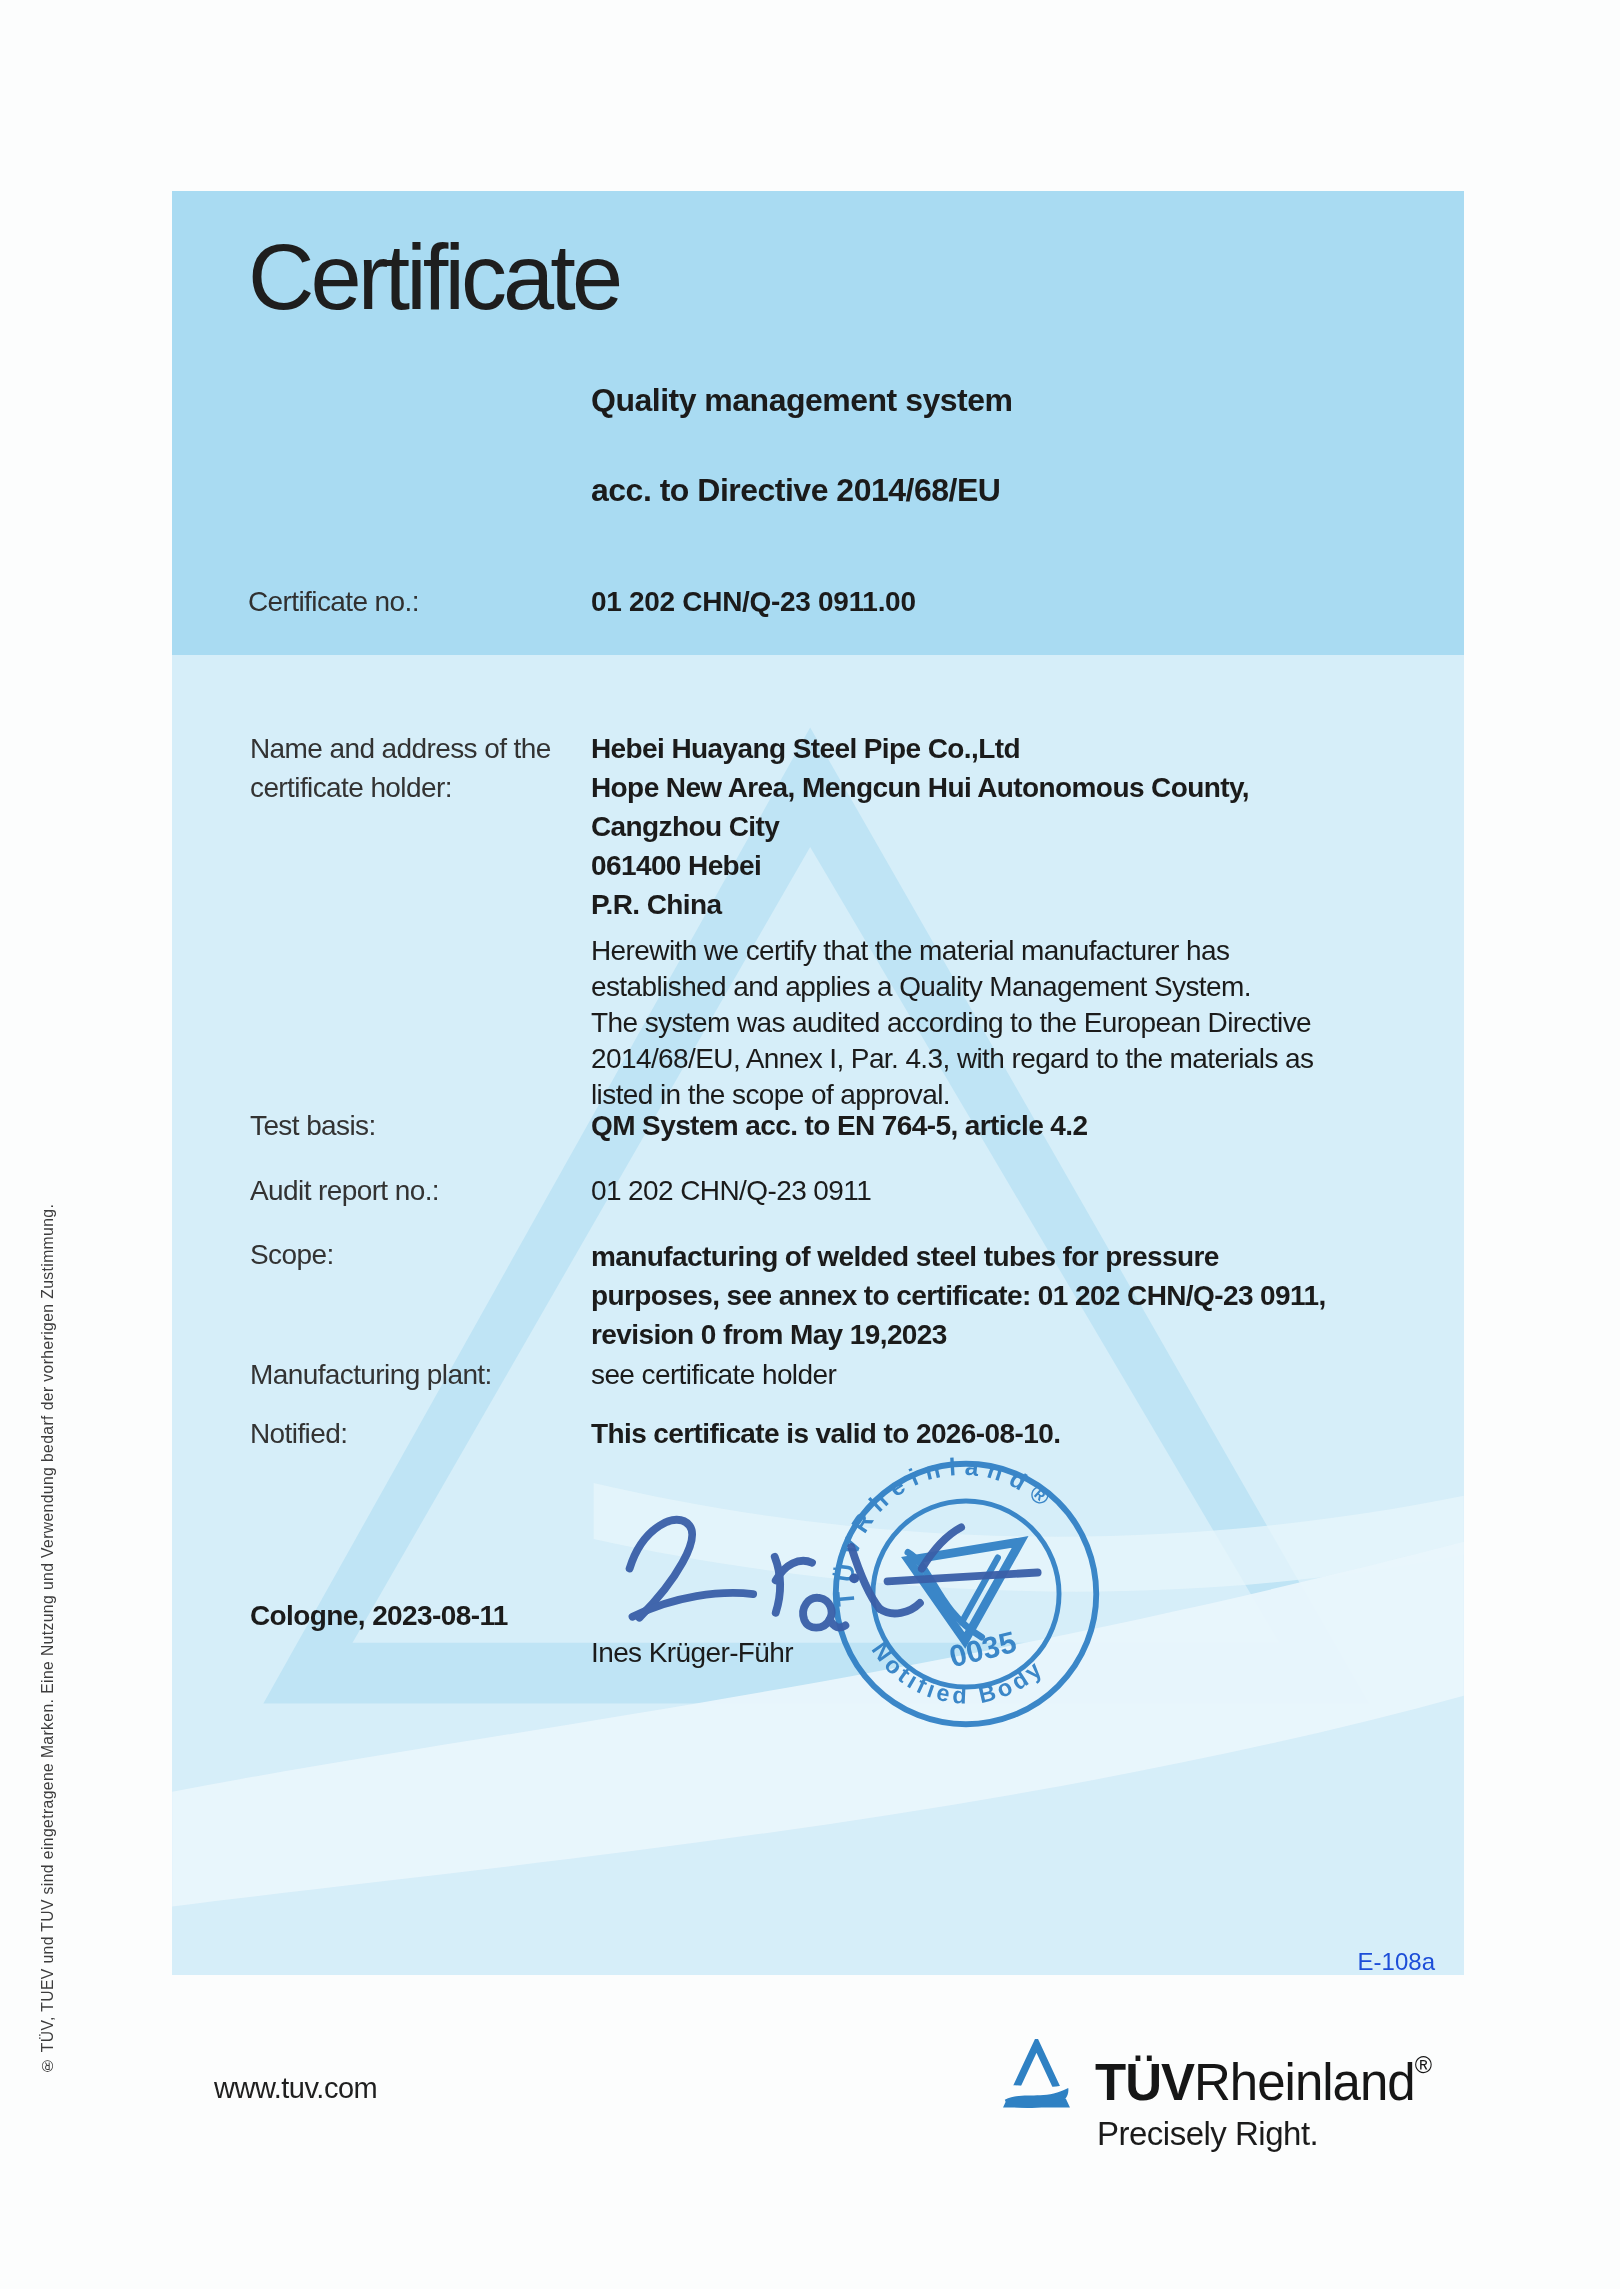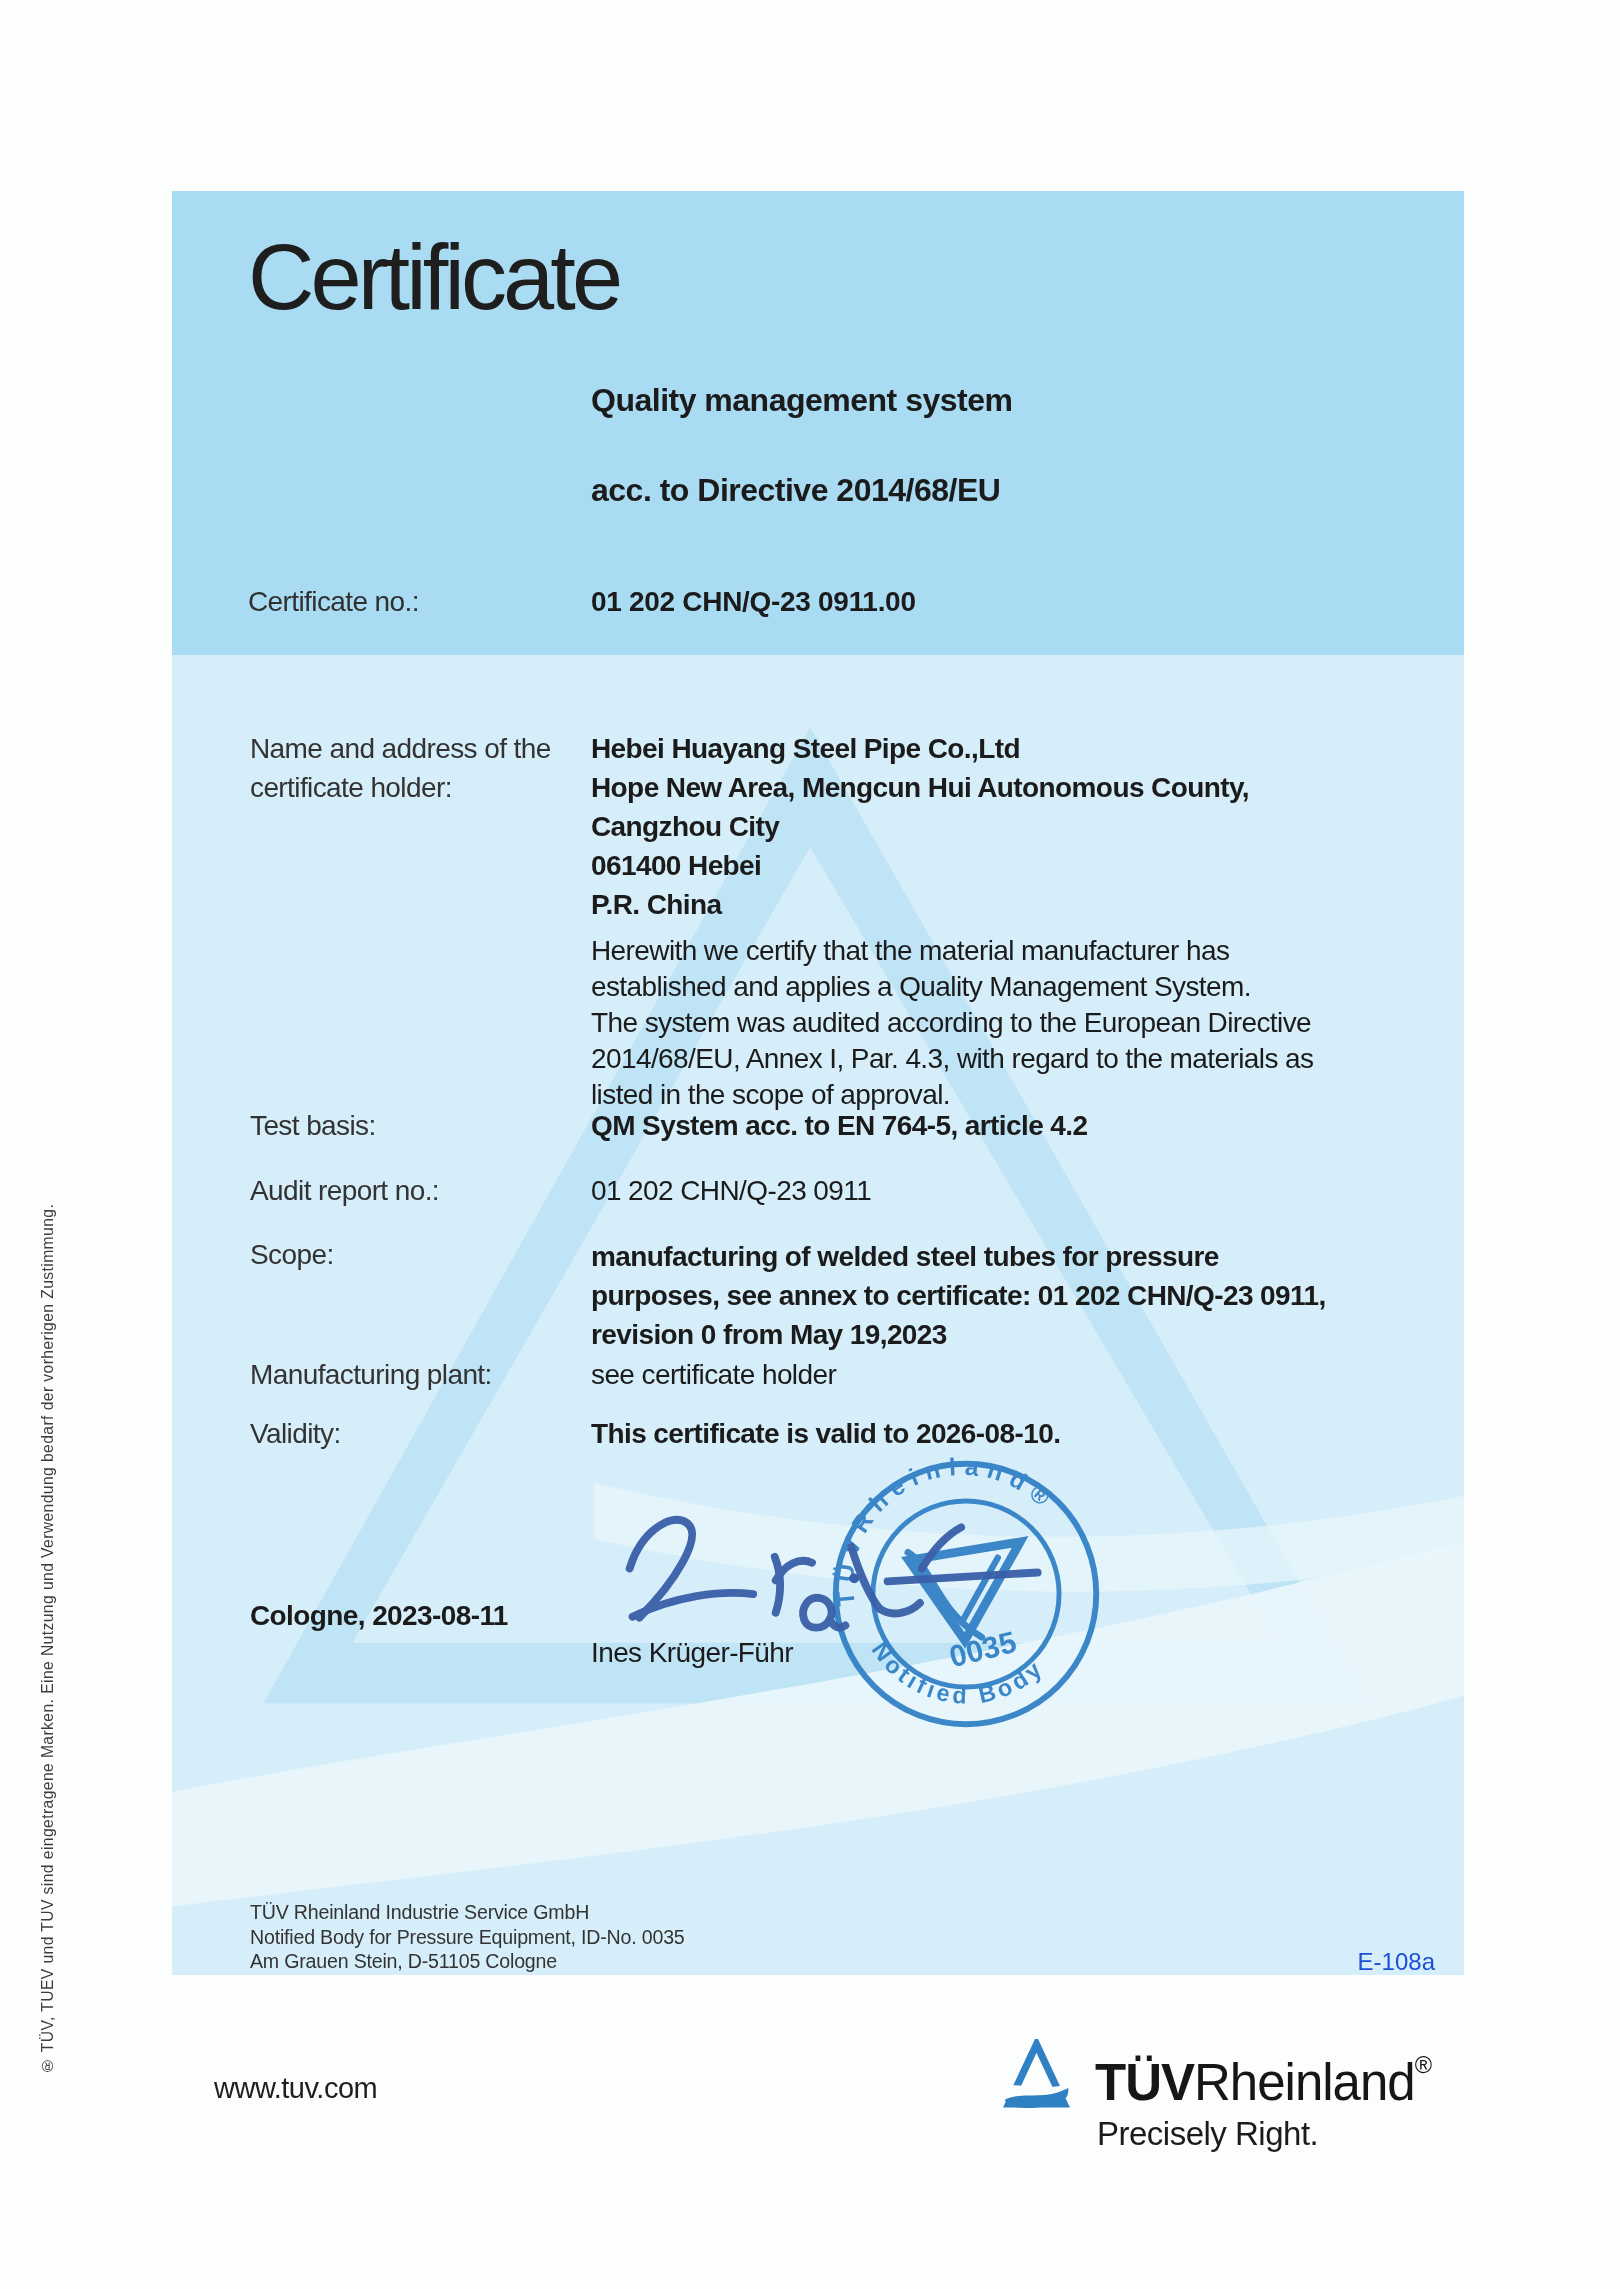--- a/index.html
+++ b/index.html
@@ -93,21 +93,21 @@
     <div class="t val" style="top:518px">01 202 CHN/Q-23 0911</div>
 
     <div class="t lbl" style="top:582px">Scope:</div>
     <div class="t val b lh40 multi" style="top:582px">manufacturing of welded steel tubes for pressure
 purposes, see annex to certificate: 01 202 CHN/Q-23 0911,
 revision 0 from May 19,2023</div>
 
     <div class="t lbl" style="top:702px">Manufacturing plant:</div>
     <div class="t val" style="top:702px">see certificate holder</div>
 
-    <div class="t lbl" style="top:761px">Validity:</div>
+    <div class="t lbl" style="top:761px">Notified:</div>
     <div class="t val b" style="top:761px">This certificate is valid to 2026-08-10.</div>
 
     <div class="t lbl b" style="top:943px; color:#1b1b1b">Cologne, 2023-08-11</div>
     <div class="t val" style="top:980px">Ines Krüger-Führ</div>
 
     <svg style="left:652px; top:797px" width="284" height="284" viewBox="0 0 290 290" opacity="0.92">
       <g fill="none" stroke="#2d7ec4">
         <circle cx="145" cy="145" r="133" stroke-width="6"></circle>
         <circle cx="145" cy="145" r="95" stroke-width="5"></circle>
         <g transform="rotate(55 143 132)" stroke-linecap="round">
@@ -134,23 +134,20 @@
         <path d="M216,110 C204,108 196,120 200,132 C204,143 220,143 226,132 C231,123 226,112 216,110"></path>
         <path d="M226,132 C230,140 236,142 242,138"></path>
         <path d="M248,58 C255,80 264,105 277,121"></path>
         <path d="M277,121 C290,130 308,125 318,115"></path>
         <path d="M285,93 L438,84"></path>
         <path d="M320,80 C332,60 345,46 360,38"></path>
       </g>
       <circle cx="251" cy="90" r="5" fill="#3a5fa8"></circle>
     </svg>
 
-    <div class="t org multi">TÜV Rheinland Industrie Service GmbH
-Notified Body for Pressure Equipment, ID-No. 0035
-Am Grauen Stein, D-51105 Cologne</div>
     <div class="t ecode">E-108a</div>
   </div>
 
   <div class="t website">www.tuv.com</div>
 
   <div class="brand">
     <svg style="left:0; top:3.9px" width="67" height="78" viewBox="0 0 100 118">
       <path d="M50,8 L92,98 L8,98 Z" fill="none" stroke="#2f81c3" stroke-width="11"></path>
       <path d="M-6,72 C25,64 55,82 106,66 L106,88 C60,99 28,86 -6,94 Z" fill="#fcfdfd"></path>
       <path d="M2,92 C30,78 60,94 98,74 C99,80 97,86 94,90 C62,108 28,106 6,101 Z" fill="#2f81c3"></path>

